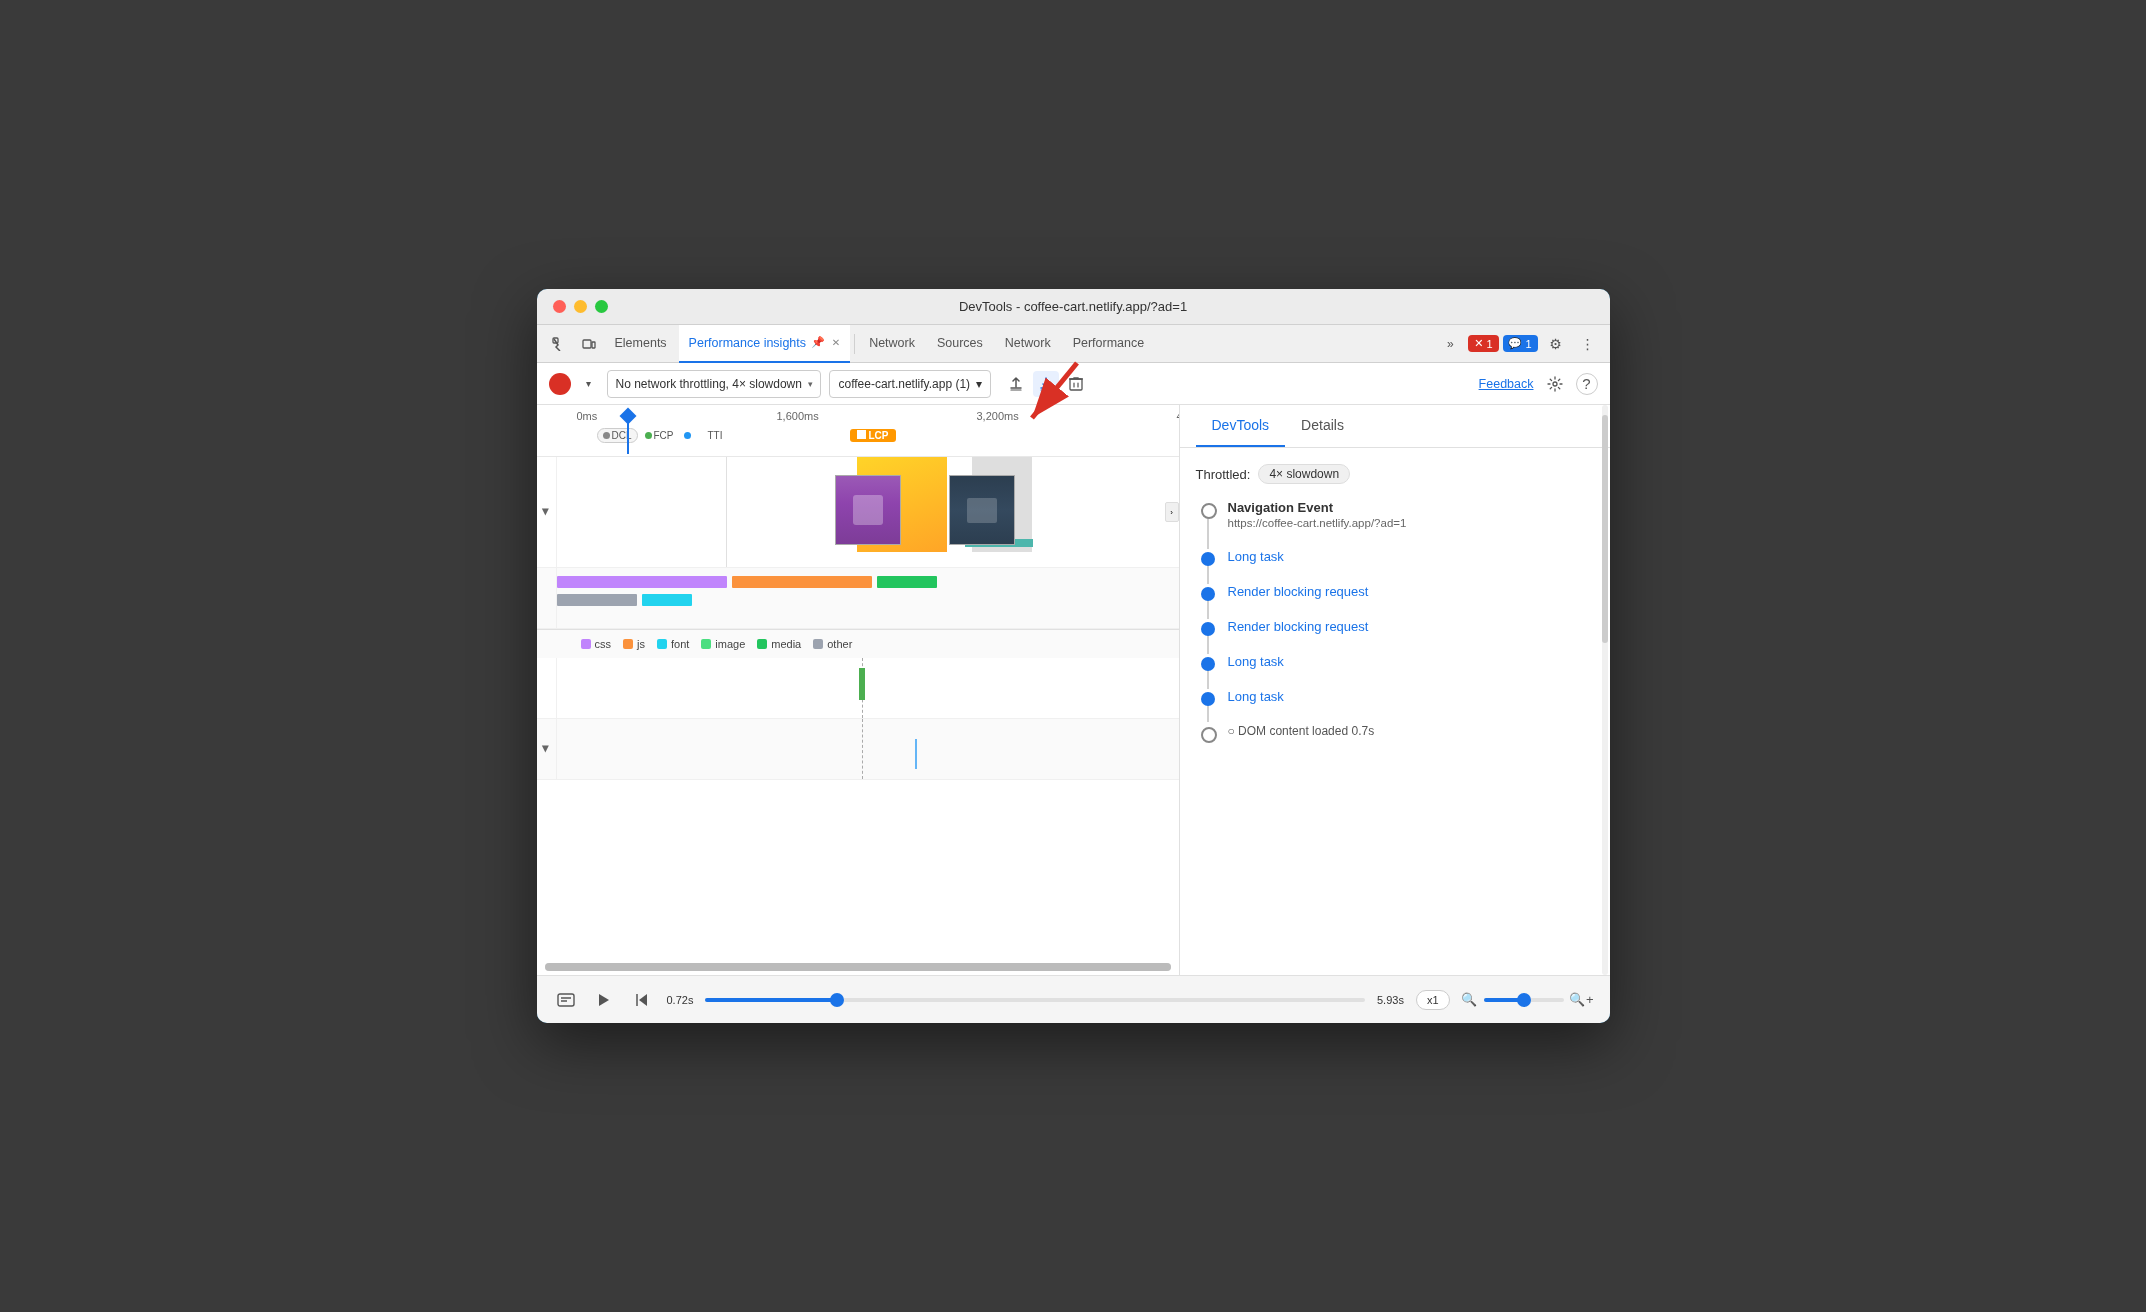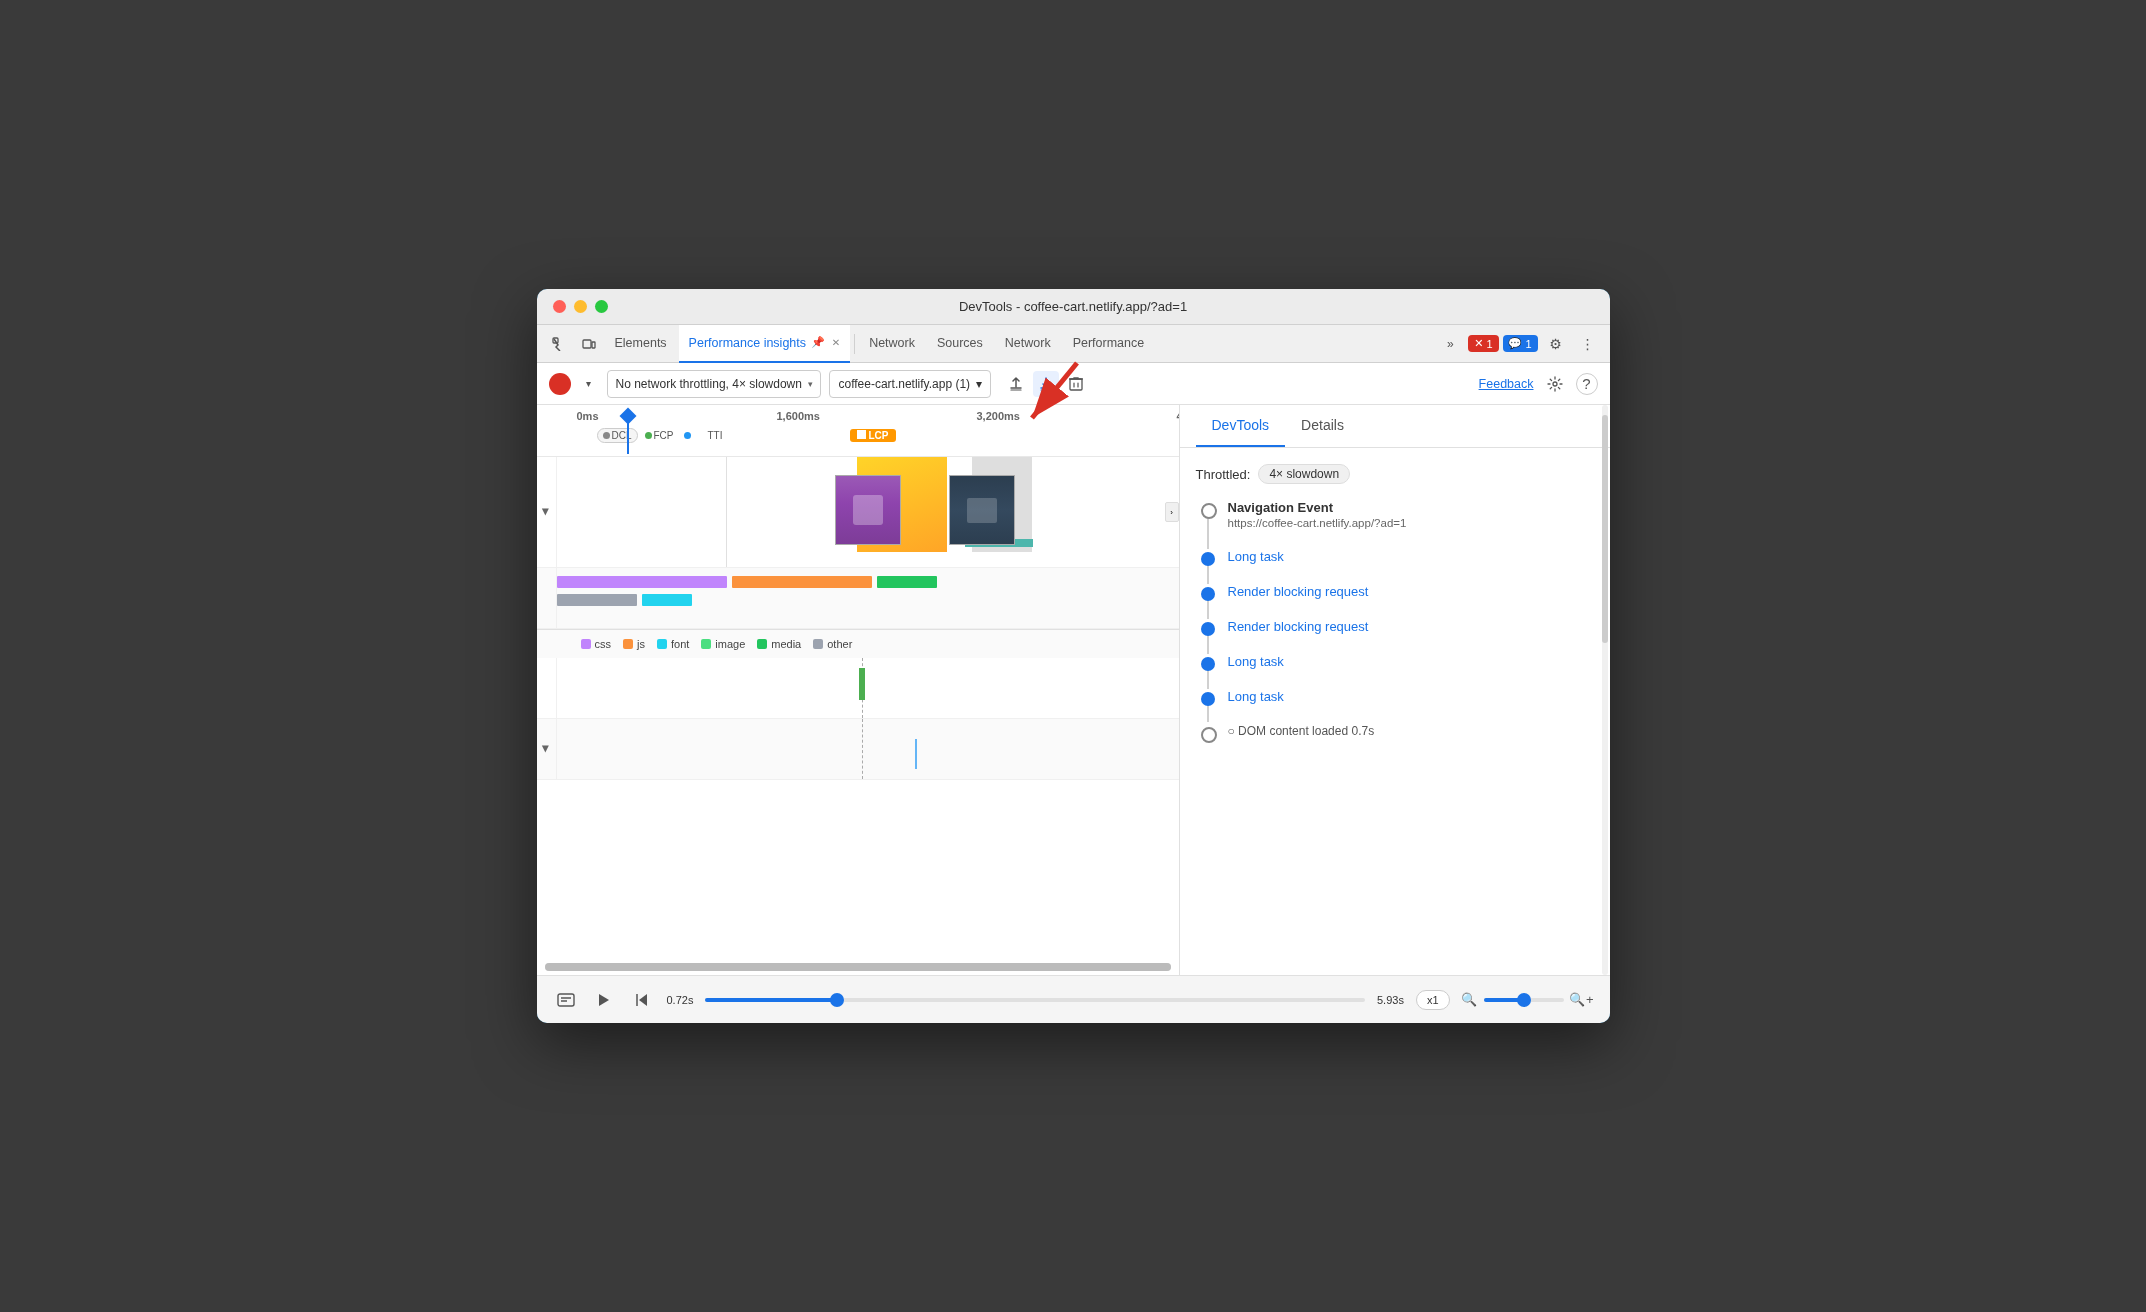--- a/index.html
+++ b/index.html
@@ -234,21 +234,20 @@
       display: flex;
       align-items: flex-start;
       position: relative;
       height: 44px;
     }
     .ruler-mark {
       position: absolute;
       display: flex;
       flex-direction: column;
       align-items: flex-start;
-      font-weight: bold;
     }
     .ruler-text {
       font-size: 11px;
       color: #666;
       margin-bottom: 2px;
     }
     
     .timeline-rows {
       flex: 1;
       overflow-y: auto;

